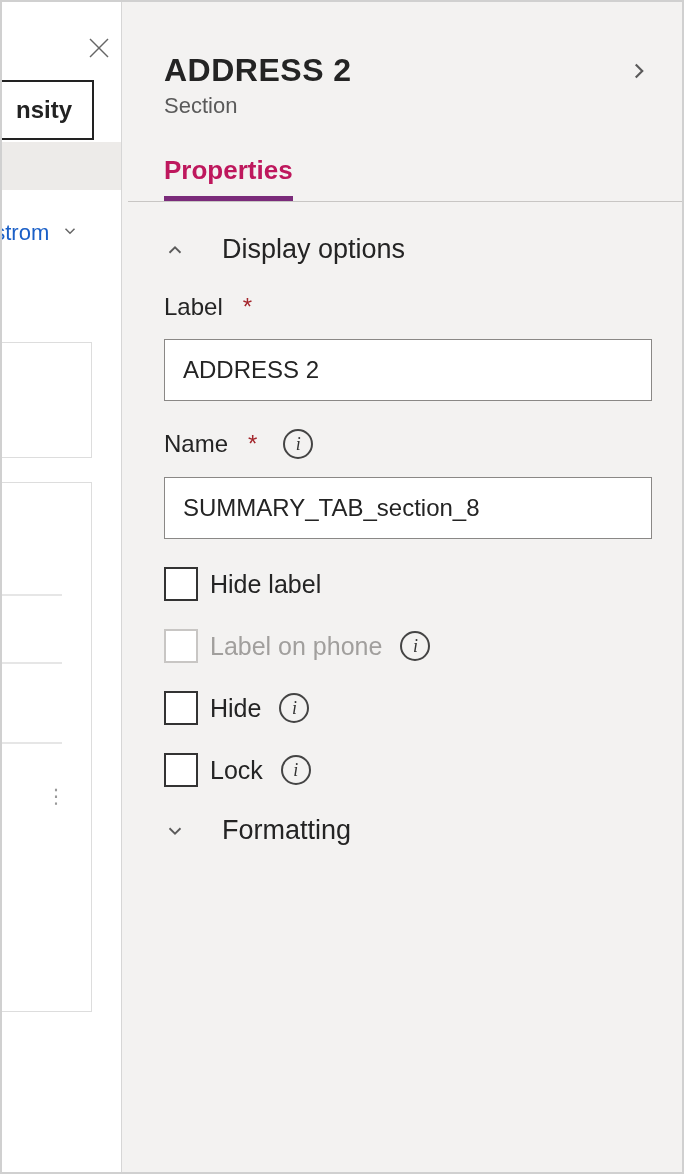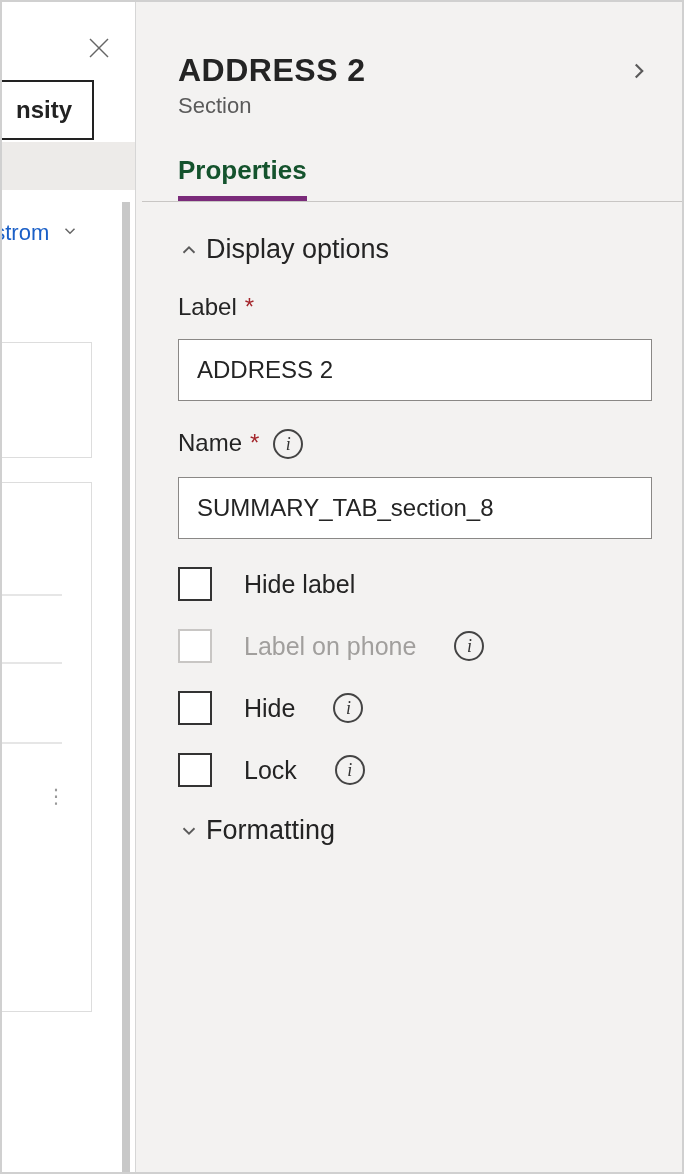--- a/index.html
+++ b/index.html
@@ -10,21 +10,21 @@
     }
     body {
       width: 684px;
       height: 1174px;
       background: #f3f2f1;
       display: flex;
       overflow: hidden;
       border: 2px solid #d0d0d0;
     }
     .left-partial {
-      width: 134px;
+      width: 120px;
       height: 100%;
       background: #ffffff;
       border-right: 1px solid #d6d6d6;
       position: relative;
       overflow: hidden;
     }
     .close-x {
       position: absolute;
       top: 33px;
       left: 85px;
@@ -135,34 +135,34 @@
     .expand-chevron svg { width: 26px; height: 26px; }
 
     .tabs {
       margin-top: 36px;
       padding-left: 36px;
       border-bottom: 1px solid #c8c6c4;
     }
     .tab {
       display: inline-block;
       font-size: 26px;
-      color: #14532d;
+      color: #be185d;
       font-weight: 600;
       padding-bottom: 10px;
       border-bottom: 5px solid #7a2b7a;
       cursor: pointer;
     }
 
     .section-group {
       padding: 32px 30px 30px 36px;
     }
     .section-header {
       display: flex;
       align-items: center;
-      gap: 6px;
+      gap: 36px;
       cursor: pointer;
       margin-bottom: 28px;
     }
     .section-header .chev {
       color: #5a5a5a;
       display: flex;
     }
     .section-header .chev svg { width: 22px; height: 22px; }
     .section-title {
       font-size: 27px;
@@ -171,21 +171,22 @@
     }
 
     .field {
       margin-bottom: 28px;
     }
     .field-label {
       font-size: 24px;
       color: #242424;
       font-weight: 400;
       display: flex;
-      gap: 8px;
+      align-items: center;
+      gap: 20px;
       margin-bottom: 18px;
     }
     .required {
       color: #a4262c;
       font-size: 24px;
     }
     .info-icon {
       display: inline-flex;
       align-items: center;
       justify-content: center;
@@ -205,21 +206,21 @@
       border: 1px solid #8a8886;
       background: #fff;
       font-size: 24px;
       padding: 0 18px;
       color: #242424;
     }
 
     .checkbox-row {
       display: flex;
       align-items: center;
-      gap: 32px;
+      gap: 12px;
       margin-bottom: 28px;
     }
     .checkbox {
       width: 34px;
       height: 34px;
       border: 2px solid #333;
       background: #fff;
       flex-shrink: 0;
       cursor: pointer;
     }

